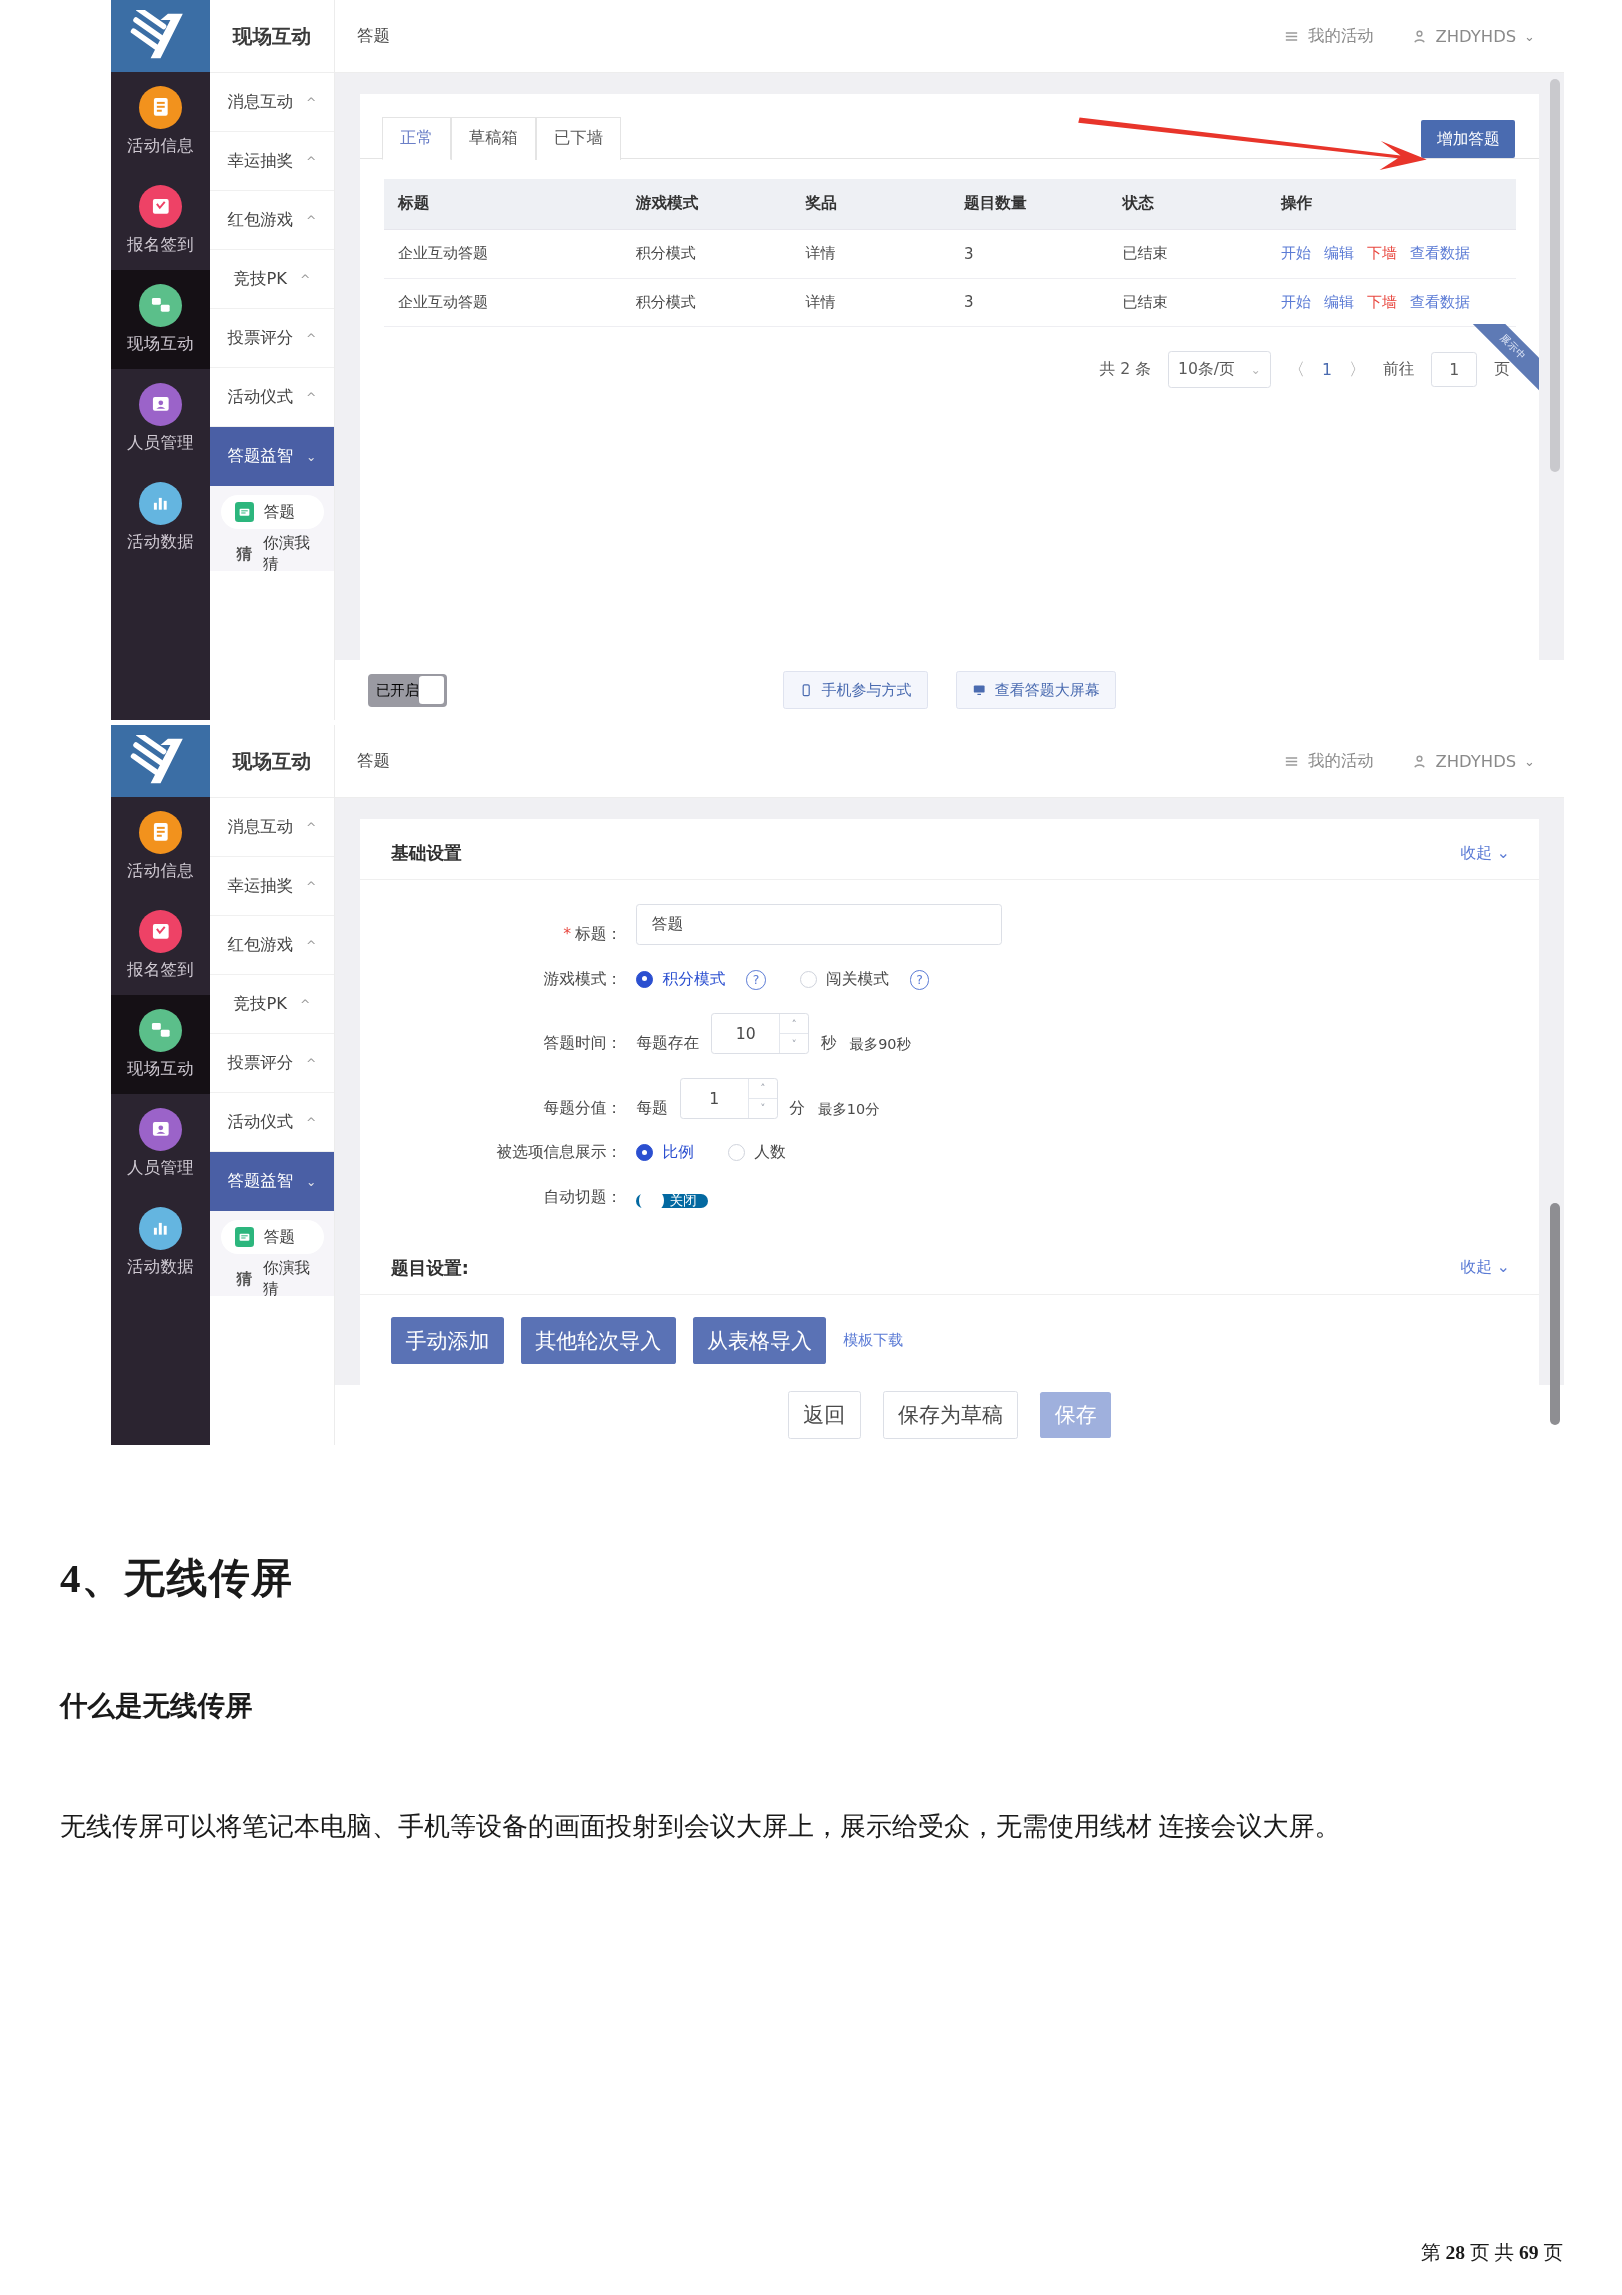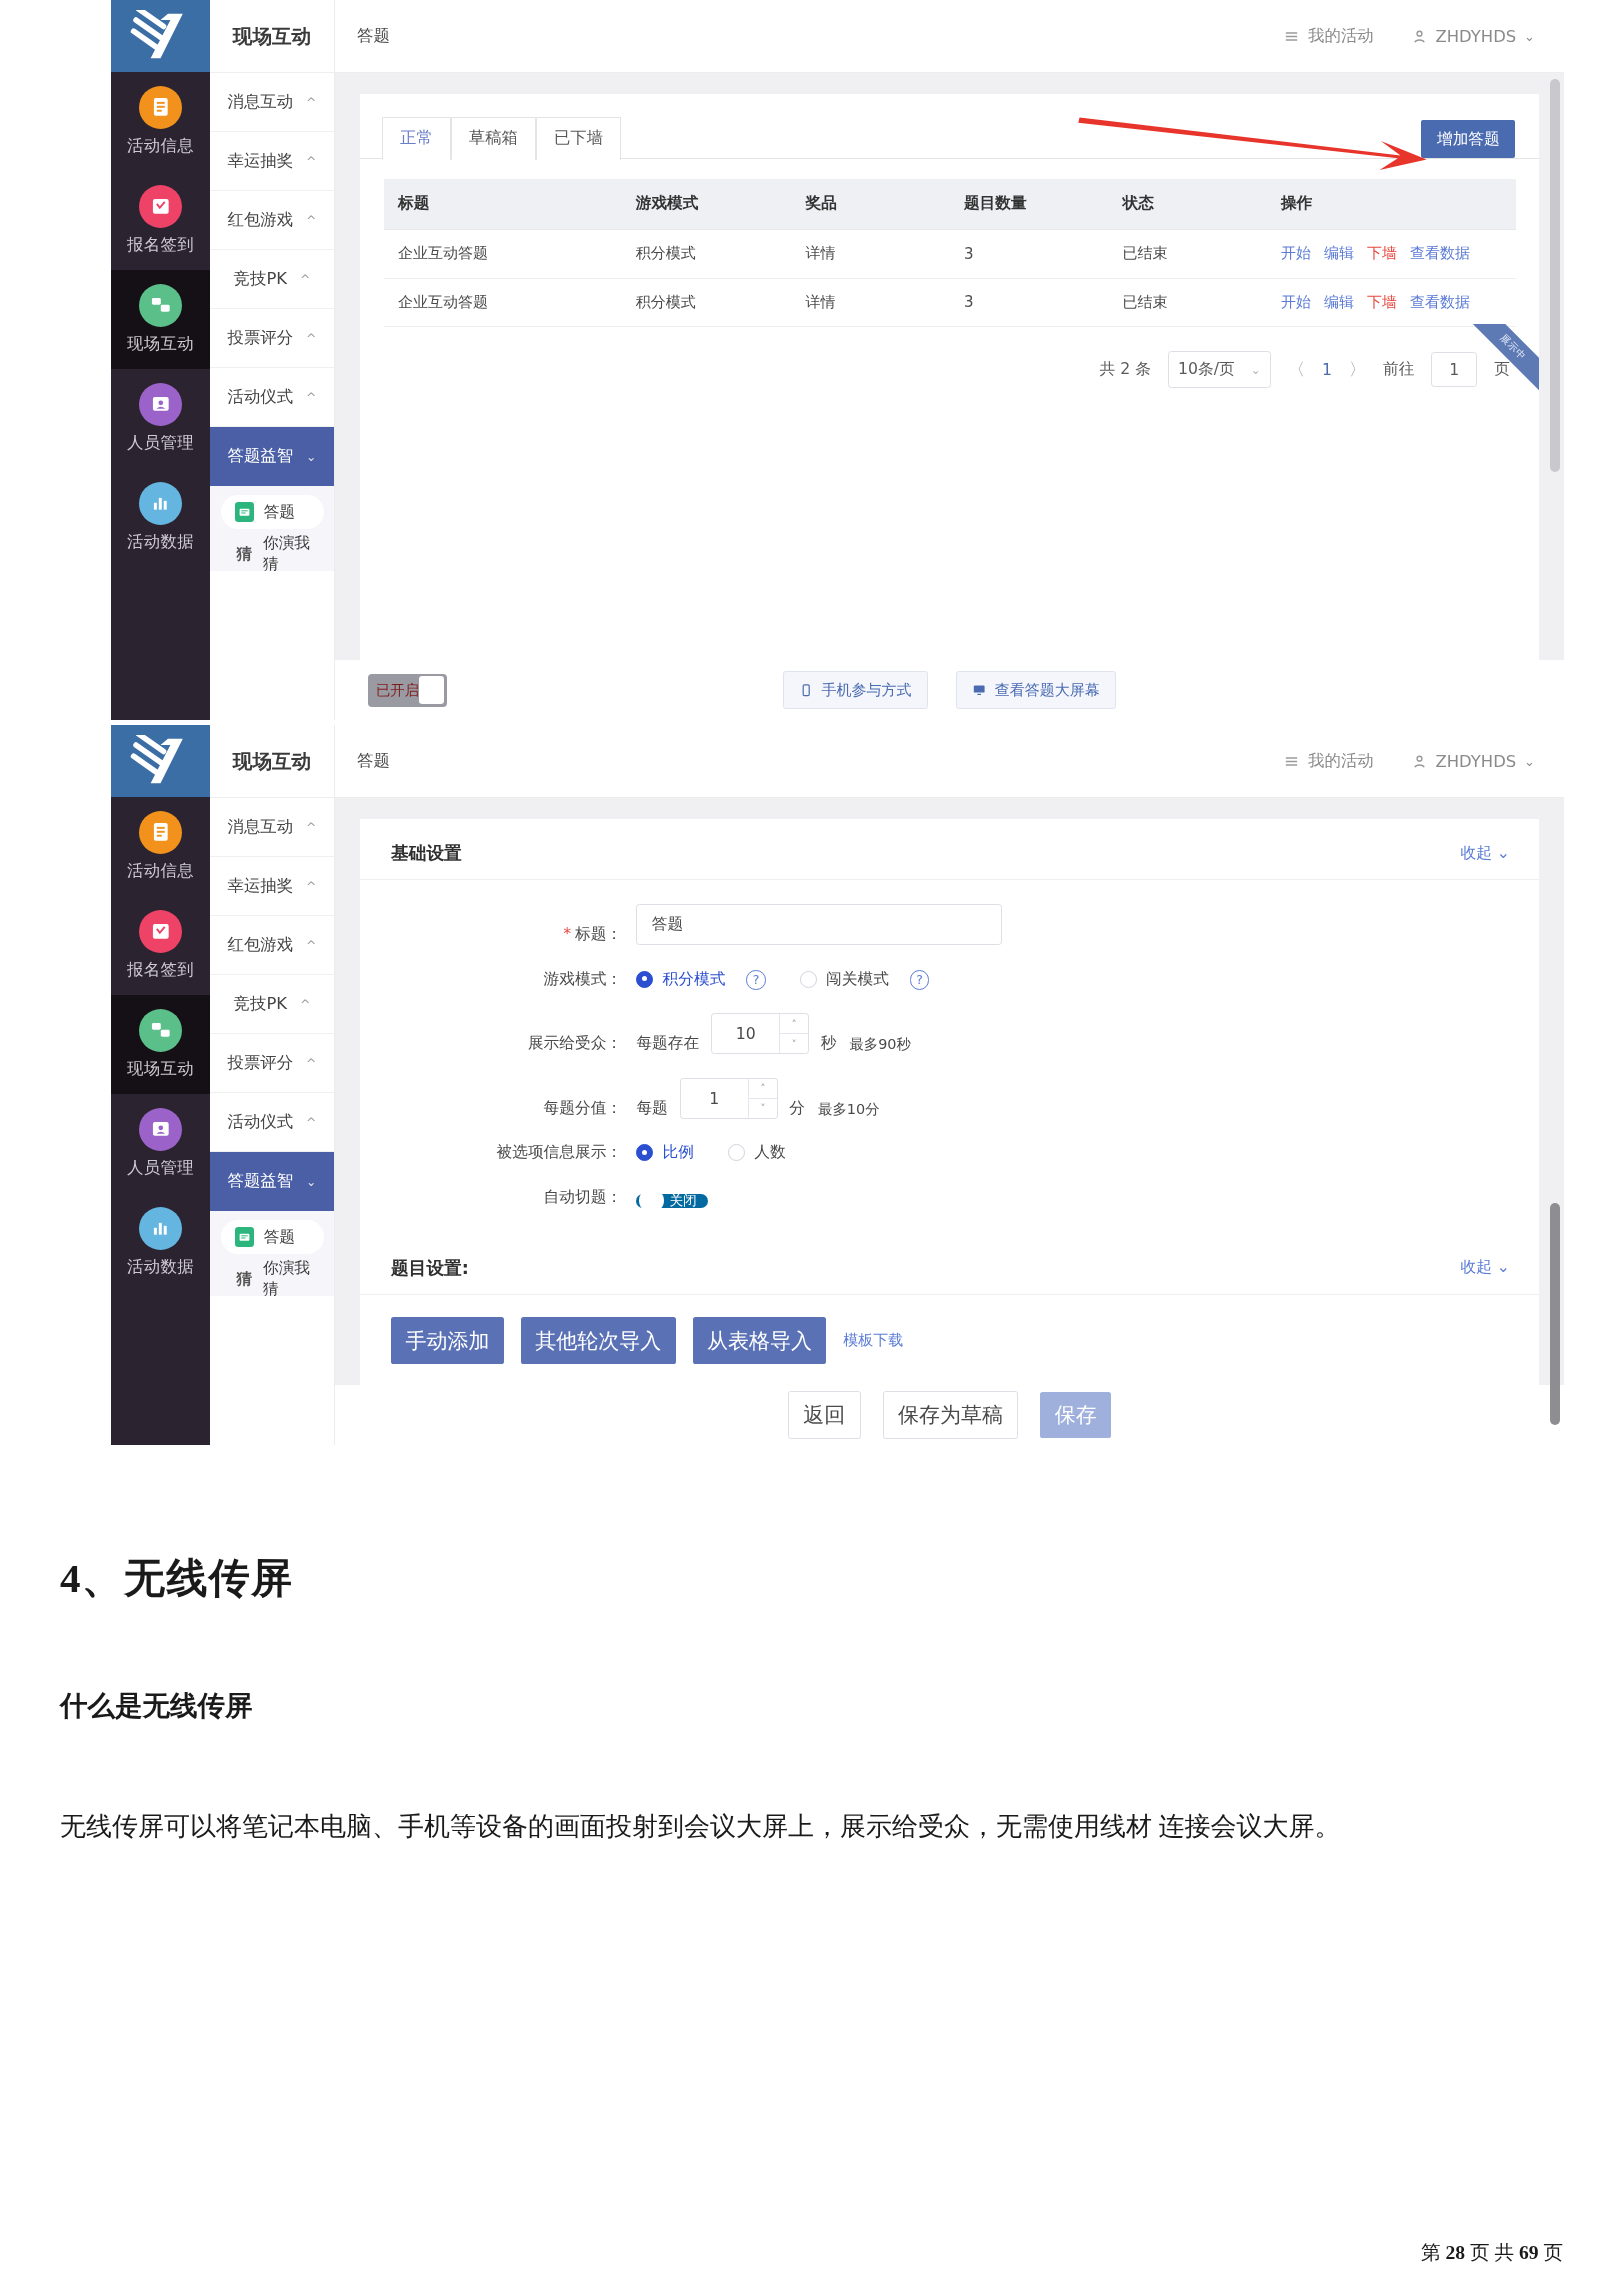--- a/index.html
+++ b/index.html
@@ -121,21 +121,21 @@
 
   
   .footbar{
     height:60px;background:#fff;display:flex;align-items:center;
     padding:0 0 0 33px;position:relative;
   }
   .switch{
     width:79px;height:33px;border-radius:3.9px;background:#9a9aa2;position:relative;
     display:flex;align-items:center;
   }
-  .switch span{font-size:14.4px;color:#7f1d1d;margin-left:7.9px;font-family:"DejaVu Sans","Liberation Sans",sans-serif;}
+  .switch span{font-size:14.4px;color:#000000;margin-left:7.9px;font-family:"DejaVu Sans","Liberation Sans",sans-serif;}
   .switch i{position:absolute;right:2.6px;top:2.6px;width:25px;height:27.5px;background:#fff;border-radius:3.3px;}
   .fb-center{position:absolute;left:0;right:0;display:flex;justify-content:center;gap:27.5px;}
   .obtn{
     border:0.7px solid #dfe3ef;background:#f4f6fc;color:#4a6bb0;font-size:15px;
     padding:8.5px 15.7px;border-radius:2.6px;display:flex;align-items:center;gap:7.9px;
     font-family:"DejaVu Sans","Liberation Sans",sans-serif;
   }
   .obtn svg{width:14.4px;height:14.4px;}
 
   
@@ -611,21 +611,21 @@
               </span>
               <span class="qm">?</span>
               <span class="radio" style="margin-left:34px">
                 <span class="rd"></span>
                 <span>闯关模式</span>
               </span>
               <span class="qm">?</span>
             </div>
 
             <div class="frow">
-              <span class="flab">展示给受众：</span>
+              <span class="flab">答题时间：</span>
               <span class="pre">每题存在</span>
               <span class="stepper">
                 <span class="val">10</span>
                 <span class="arrows">
                   <div>˄</div>
                   <div>˅</div>
                 </span>
               </span>
               <span class="post">秒</span>
               <span class="hint">最多90秒</span>

